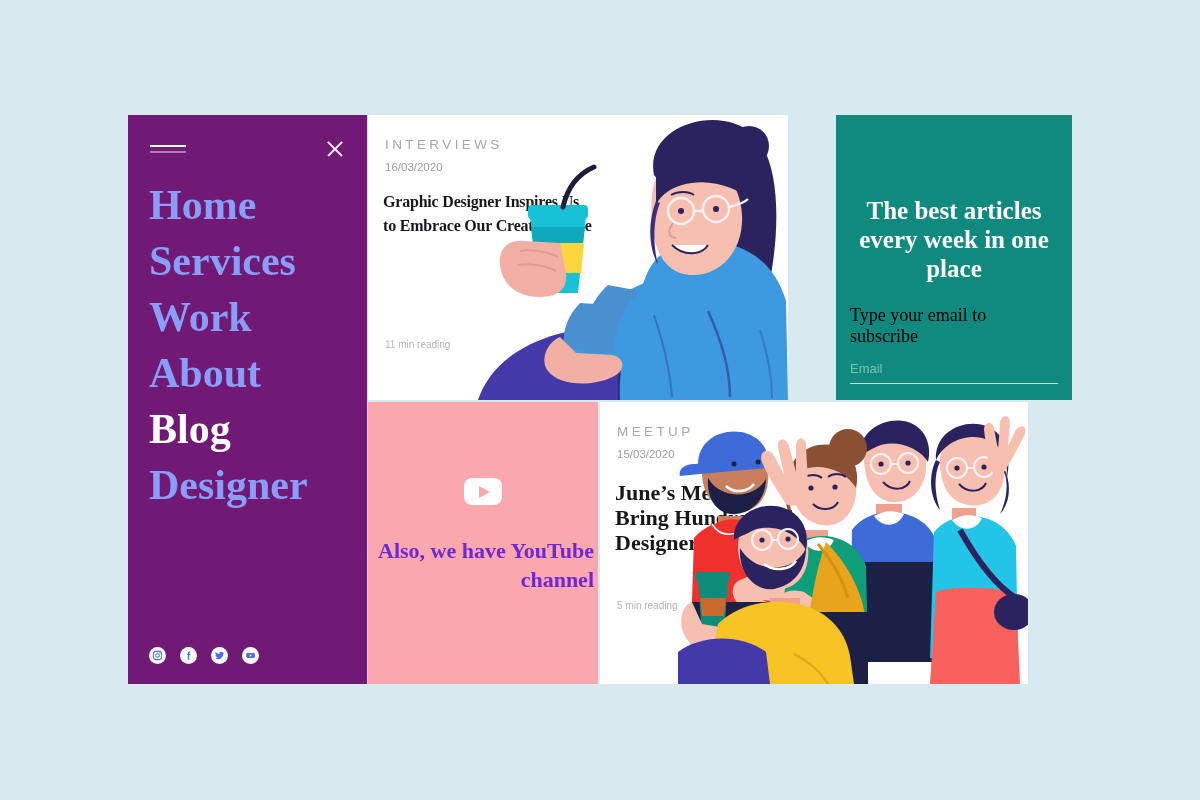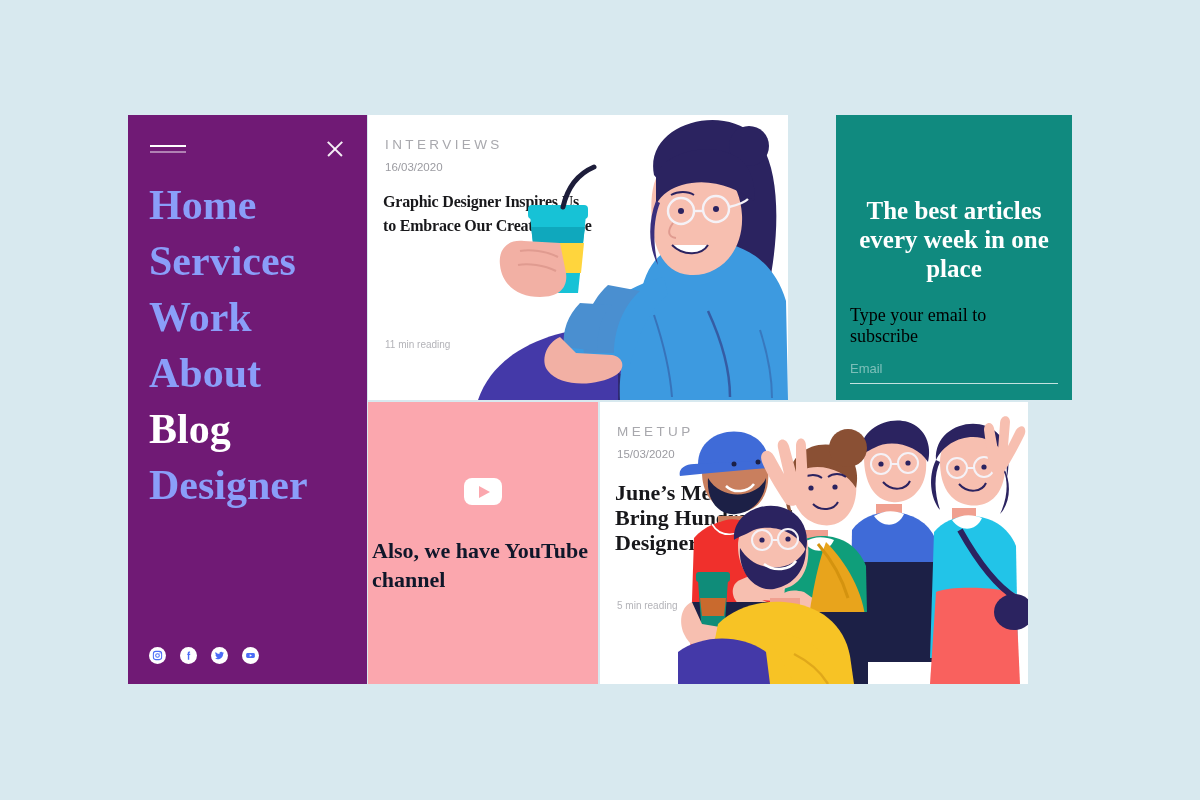--- a/index.html
+++ b/index.html
@@ -253,26 +253,26 @@
     border-left: 11px solid #fba7ae;
     border-top: 6.5px solid transparent;
     border-bottom: 6.5px solid transparent;
     margin-left: 3px;
   }
   #yt-text {
     position: absolute;
     left: 4px;
     top: 116px;
     width: 222px;
-    text-align: left;
+    text-align: right;
     font-family: "Liberation Serif", serif;
     font-weight: bold;
     font-size: 22px;
     line-height: 29px;
-    color: #0f172a;
+    color: #6d28d9;
   }
 
   
   #card-meetup {
     left: 472px;
     top: 287px;
     width: 428px;
     height: 282px;
     background: #ffffff;
   }

